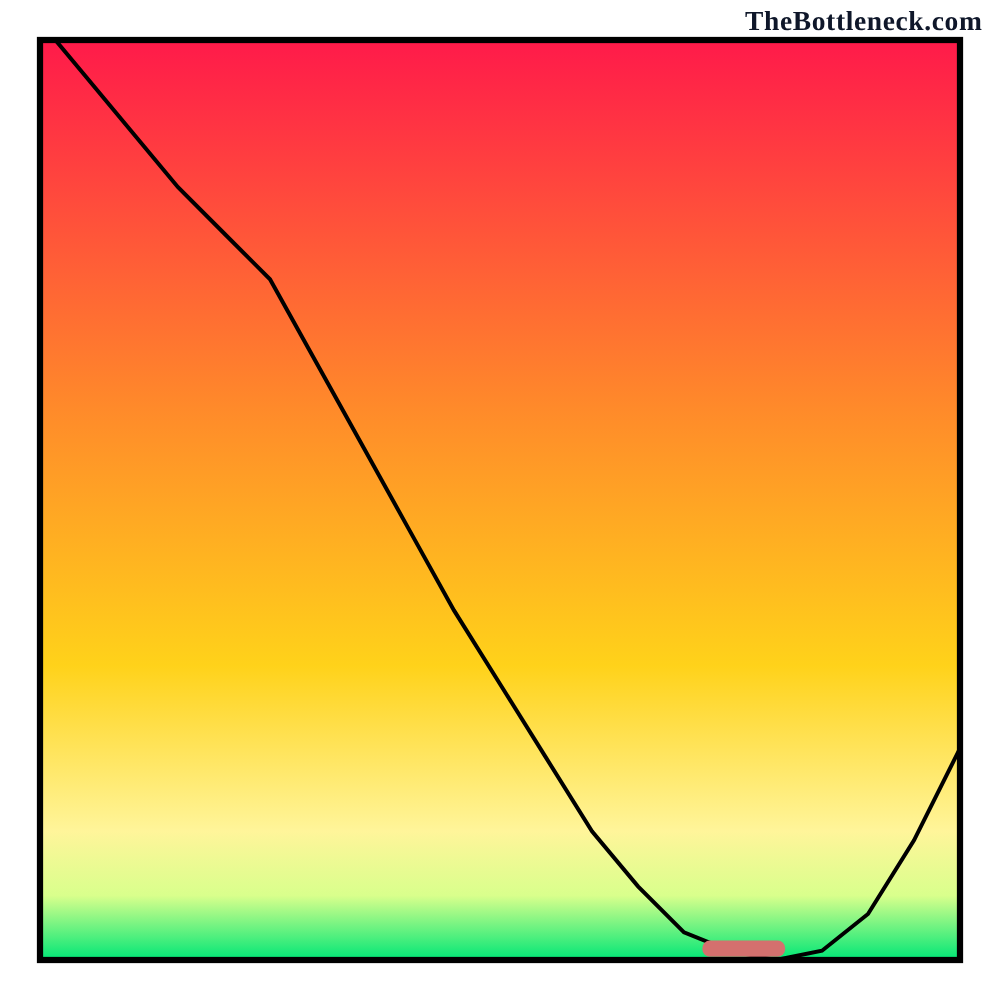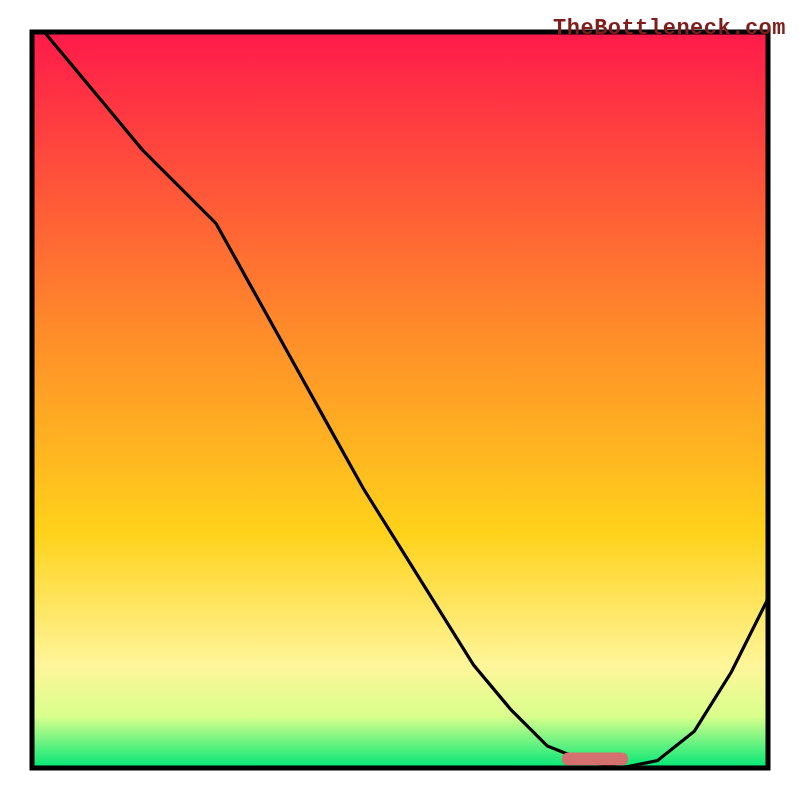--- a/index.html
+++ b/index.html
@@ -12,26 +12,25 @@
   }
   .chart-root {
     position: relative;
     width: 800px;
     height: 800px;
   }
   .watermark {
     position: absolute;
     top: 4px;
     right: 14px;
-    font-family: Liberation Mono, monospace;
+    font-family: Liberation Serif, serif;
     font-size: 22px;
     font-weight: bold;
-    color: #7f1d1d;
+    color: #0f172a;
     letter-spacing: 0.5px;
-    margin-top: 12px;
   }
   svg {
     position: absolute;
     left: 0;
     top: 0;
   }
 </style>
 </head>
 <body>
 

